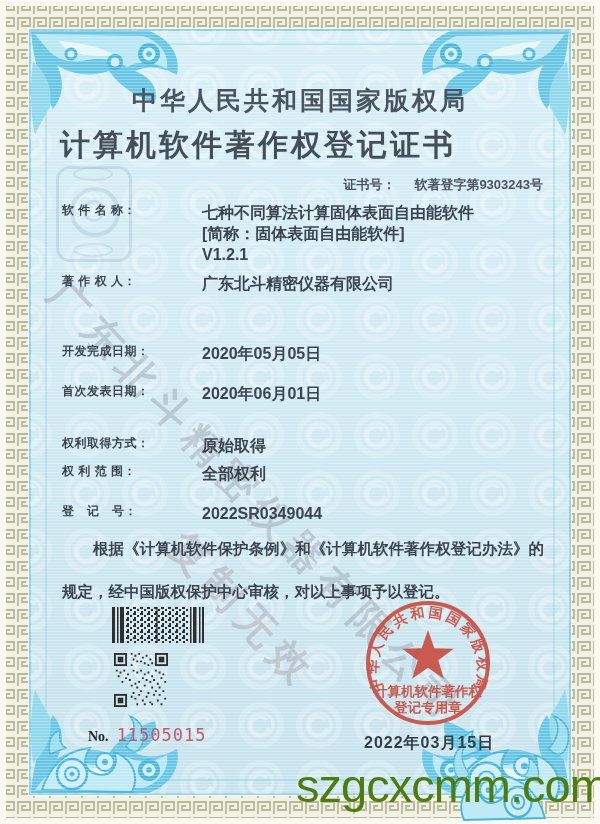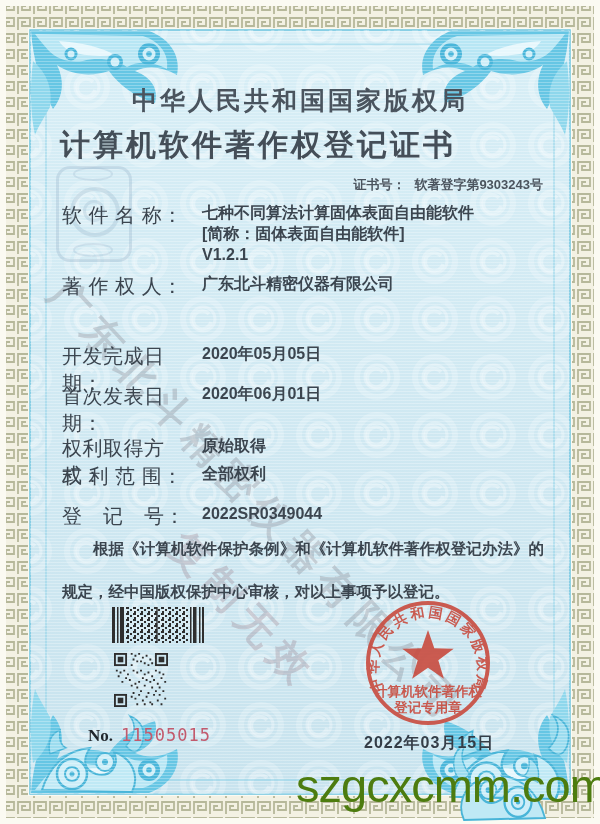--- a/index.html
+++ b/index.html
@@ -23,33 +23,33 @@
   .wm{position:absolute;z-index:2;white-space:nowrap;font-weight:700;font-size:40px;
     letter-spacing:9px;transform-origin:0 0;transform:rotate(47deg);pointer-events:none;}
   .wm.company{left:76px;top:268px;color:rgba(118,115,126,.28);}
   .wm.notice{left:196px;top:520px;color:rgba(142,110,126,.28);}
   
   .authority{position:absolute;left:0;top:84px;width:600px;text-align:center;z-index:3;
     font-size:25px;font-weight:700;letter-spacing:3px;color:#4a545e;}
   .title{position:absolute;left:0;top:125px;width:516px;text-align:center;z-index:3;
     font-size:30px;font-weight:700;letter-spacing:3px;color:#444e58;}
   .certno{position:absolute;right:57px;top:176px;z-index:3;font-size:13px;font-weight:700;color:#4b545e;}
-  .certno .lbl{margin-right:9px;}
+  .certno .lbl{margin-right:19px;}
   
   .frow{position:absolute;left:62px;display:flex;z-index:3;color:#3b454f;}
-  .frow .lbl{width:124px;flex:0 0 124px;font-size:20px;font-weight:400;letter-spacing:.5px;}
+  .frow .lbl{width:124px;flex:0 0 124px;font-size:12px;font-weight:700;letter-spacing:.5px;}
   .frow .val{font-size:16px;font-weight:600;line-height:21px;margin-left:16px;}
   .r0{top:202px}.r1{top:273px}.r2{top:343px}.r3{top:383px}.r4{top:435px}.r5{top:463px}.r6{top:503px}
   .statement{position:absolute;left:62px;top:527px;width:482px;z-index:3;font-size:15.5px;font-weight:600;
     color:#3b454f;line-height:43px;text-align:justify;text-indent:2em;}
   
   .barcode{position:absolute;left:112px;top:607px;z-index:3;}
   .qrcode{position:absolute;left:114px;top:653px;z-index:3;}
   .serial{position:absolute;left:88px;top:725px;z-index:3;}
-  .serial .pfx{font-family:"Liberation Serif",serif;font-size:17px;color:#20262c;font-weight:700;}
+  .serial .pfx{font-family:"Liberation Serif",serif;font-size:14px;color:#20262c;font-weight:700;}
   .serial .num{font-family:"DejaVu Sans Mono",monospace;font-size:17px;color:#c25a6d;letter-spacing:1px;margin-left:8px;}
   
   .seal{position:absolute;left:360px;top:595px;z-index:3;opacity:.88;}
   .issued{position:absolute;left:364px;top:733px;z-index:3;font-size:16px;font-weight:700;
     letter-spacing:1px;color:#343d47;}
   
   .overlay-url{position:absolute;left:296px;top:758px;z-index:5;font-size:47px;color:#4d7c0f;
     letter-spacing:-1px;white-space:nowrap;}
 </style>
 </head>

